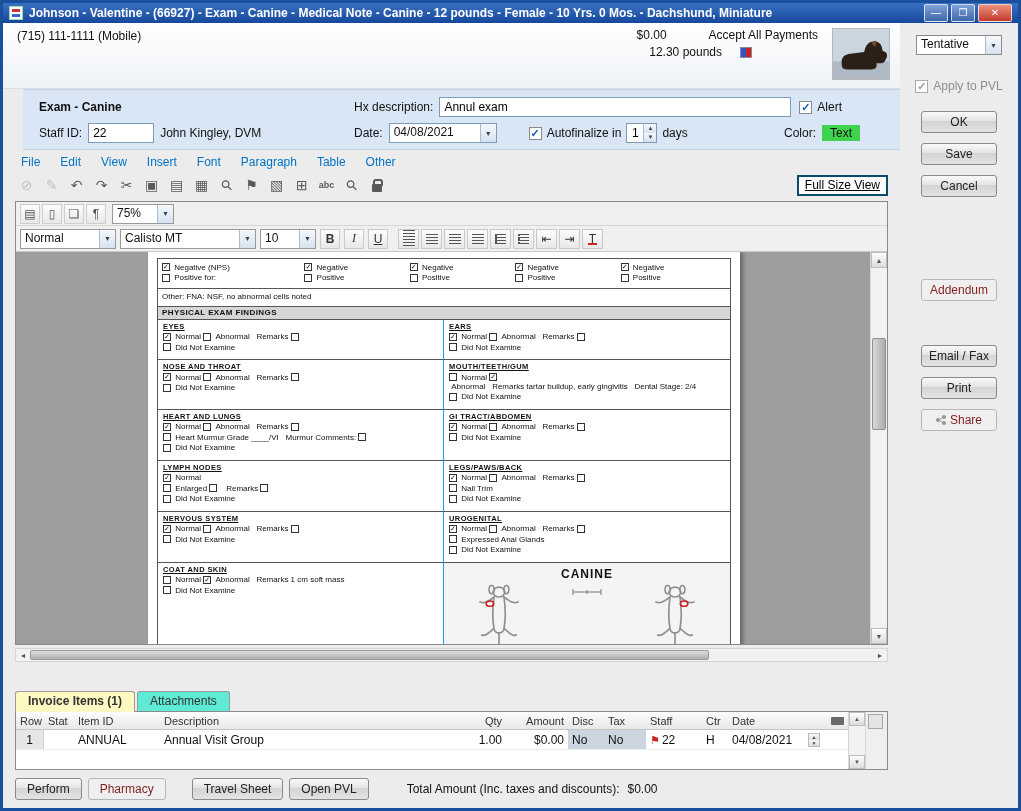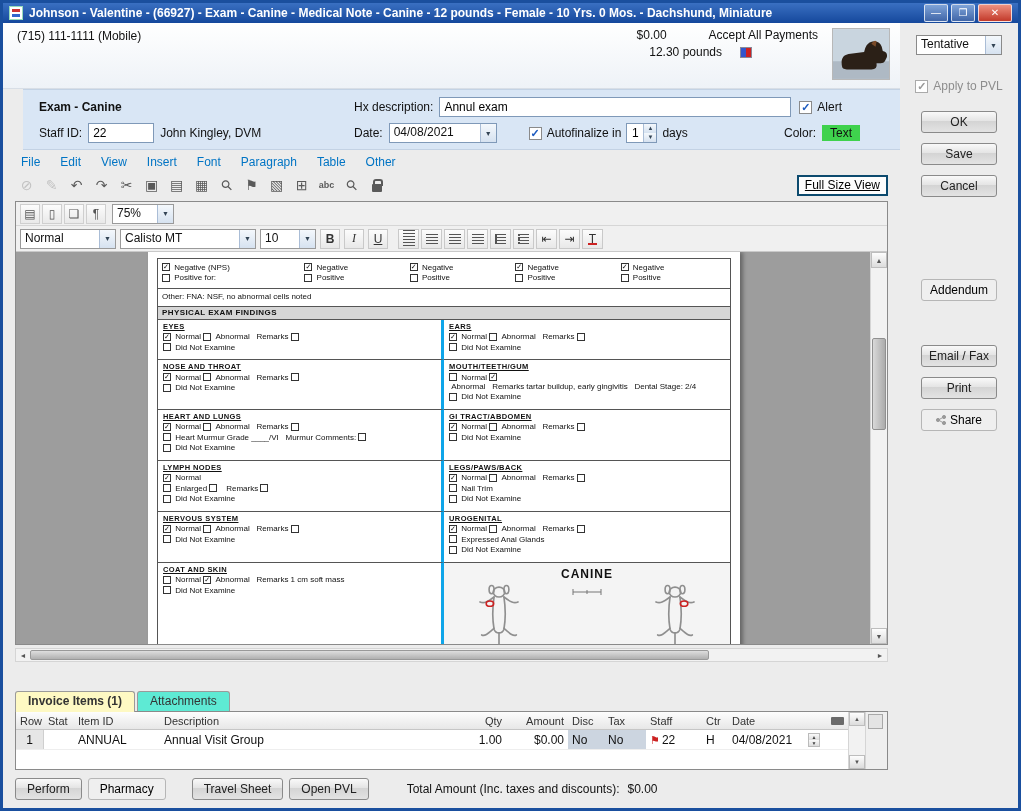--- a/index.html
+++ b/index.html
@@ -94,21 +94,21 @@
   .vscroll .sarrow { position:absolute; left:0; right:0; height:16px; display:flex; align-items:center; justify-content:center; font-size:7px; color:#555; background:linear-gradient(#fdfdfd,#dcdcdc); border:1px solid #bdbdbd; }
   .vscroll .sarrow.up { top:0; } .vscroll .sarrow.dn { bottom:0; }
   .vthumb { position:absolute; left:1px; right:1px; top:86px; height:92px; background:linear-gradient(90deg,#d9d9d9,#ababab); border:1px solid #909090; border-radius:2px; }
 
   
   .form-box { border:1px solid #555; font-size:8px; color:#111; }
   .negpos { display:grid; grid-template-columns:1.35fr 1fr 1fr 1fr 1fr; padding:2px 4px 4px; border-bottom:1px solid #555; }
   .other-line { padding:2px 4px 3px; border-bottom:1px solid #555; }
   .findings-header { background:#d6d6d6; font-weight:bold; padding:1px 4px 2px; border-bottom:1px solid #555; letter-spacing:.4px; }
   .findings-grid { display:grid; grid-template-columns:1fr 1fr; }
-  .find-cell { border-bottom:1px solid #555; border-right:3px solid #0ea5e9; padding:2px 5px 6px; min-height:36px; }
+  .find-cell { border-bottom:1px solid #555; border-right:1px solid #0ea5e9; padding:2px 5px 6px; min-height:36px; }
   .find-cell:nth-child(2n) { border-right:none; }
   .find-cell:nth-last-child(-n+2) { border-bottom:none; }
   .find-title { font-weight:bold; text-decoration:underline; letter-spacing:.4px; margin-bottom:1px; font-size:7.5px; }
   .doc-line { display:flex; flex-wrap:wrap; align-items:center; margin:1.5px 0; line-height:9px; }
   .doc-text { white-space:pre-wrap; }
   .cb { width:8px; height:8px; border:1px solid #333; font-size:7px; line-height:6px; text-align:center; margin:0 2px 0 0; flex:none; color:#111; background:#fff; }
   .diagram-cell { background:#f4f4f4; display:flex; flex-direction:column; padding-bottom:2px; }
   .diag-title { text-align:center; font-weight:bold; font-size:12px; letter-spacing:1px; margin:2px 0; }
   .diag-figs { display:flex; justify-content:space-around; align-items:flex-start; flex:1; }
   .diag-labels { display:flex; justify-content:flex-start; font-weight:bold; font-size:14px; }
@@ -140,21 +140,21 @@
   .printer-cell { display:flex; justify-content:flex-end; padding-right:4px; }
   .printer-icon { width:13px; height:8px; background:#6a6a6a; border-radius:1px; position:relative; }
   .printer-icon::before { content:""; position:absolute; top:-3px; left:2px; width:9px; height:3px; background:#9a9a9a; }
   .inv-vscroll { width:17px; flex:none; background:#f2f2f2; border-left:1px solid #d5d5d5; position:relative; }
   .inv-vscroll .sarrow { position:absolute; left:0; right:0; height:14px; display:flex; align-items:center; justify-content:center; font-size:6px; color:#555; background:linear-gradient(#fdfdfd,#dcdcdc); border:1px solid #bdbdbd; }
   .inv-vscroll .up { top:0; } .inv-vscroll .dn { bottom:0; }
   .inv-side { width:22px; flex:none; background:#efefef; border-left:1px solid #d5d5d5; padding:2px; }
   .mini-box { width:15px; height:15px; border:1px solid #a8a8a8; background:#e4e4e4; }
   .inv-actions { display:flex; align-items:center; margin:8px 12px 0; gap:6px; flex:none; }
   .btn { display:inline-flex; align-items:center; justify-content:center; gap:4px; height:22px; padding:0 11px; font-size:12px; color:#222; background:linear-gradient(#f9f9f9,#e4e4e4 45%,#d4d4d4 46%,#e3e3e3); border:1px solid #8a8a8a; border-radius:3px; white-space:nowrap; }
-  .btn.disabled { color:#000000; background:#efefef; border-color:#b6b6b6; }
+  .btn.disabled { color:#7f1d1d; background:#efefef; border-color:#b6b6b6; }
   .gap-l { margin-left:20px; }
   .total-grp { margin-left:32px; display:flex; gap:8px; }
 
   
   .side-combo { width:86px; border-color:#8a8a8a; margin-bottom:24px; }
   .pvl-grp { margin-bottom:18px; color:#8d8d8d; }
   .side-btn { width:76px; margin-bottom:10px; }
   .sp1 { height:72px; } .sp2 { height:34px; }
   .share-svg { flex:none; }
 </style>

